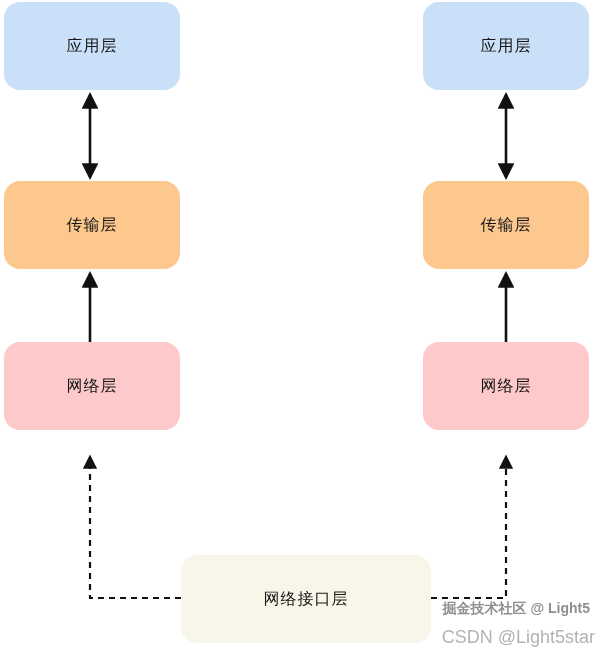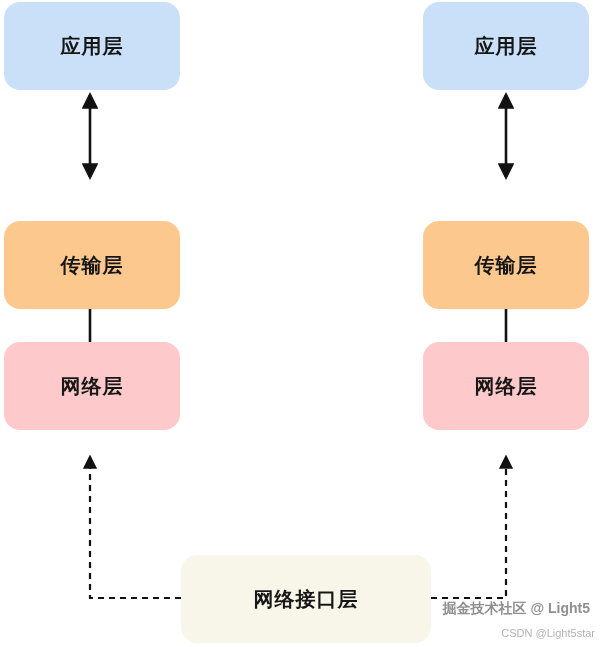--- a/index.html
+++ b/index.html
@@ -17,34 +17,34 @@
   }
   .layer-box {
     position: absolute;
     height: 88px;
     border-radius: 16px;
     display: flex;
     align-items: center;
     justify-content: center;
   }
   .layer-label {
-    font-size: 20px;
-    font-weight: bold;
+    font-size: 16px;
+    font-weight: normal;
     color: var(--label-text, #111);
     letter-spacing: 1px;
   }
   .box-app       { background: var(--application-bg, #c9e0f8); }
   .box-transport { background: var(--transport-bg, #fdc88e); }
   .box-network   { background: var(--network-bg, #fec9ca); }
   .box-interface { background: var(--interface-bg, #f8f6e8); }
 
   .col-left  { left: 4px;   width: 176px; }
   .col-right { left: 423px; width: 166px; }
   .row-app       { top: 2px; }
-  .row-transport { top: 181px; margin-top: 40px; }
+  .row-transport { top: 181px; }
   .row-network   { top: 342px; }
 
   .box-interface {
     left: 181px;
     top: 555px;
     width: 250px;
   }
 
   .arrow-overlay {
     position: absolute;
@@ -75,21 +75,21 @@
     font-size: 14px;
     font-weight: bold;
     color: var(--watermark-main, #8f8f8f);
     text-shadow: 1.5px 1.5px 0 #ffffff, -0.5px -0.5px 0 rgba(255,255,255,0.6);
     white-space: nowrap;
   }
   .watermark-sub {
     position: absolute;
     top: 627px;
     right: 7px;
-    font-size: 11px;
+    font-size: 18px;
     color: var(--watermark-sub, #b3b3b3);
     text-shadow: 1px 1px 0 #ffffff;
     white-space: nowrap;
   }
 </style>
 </head>
 <body>
 
 <div class="canvas">
 

